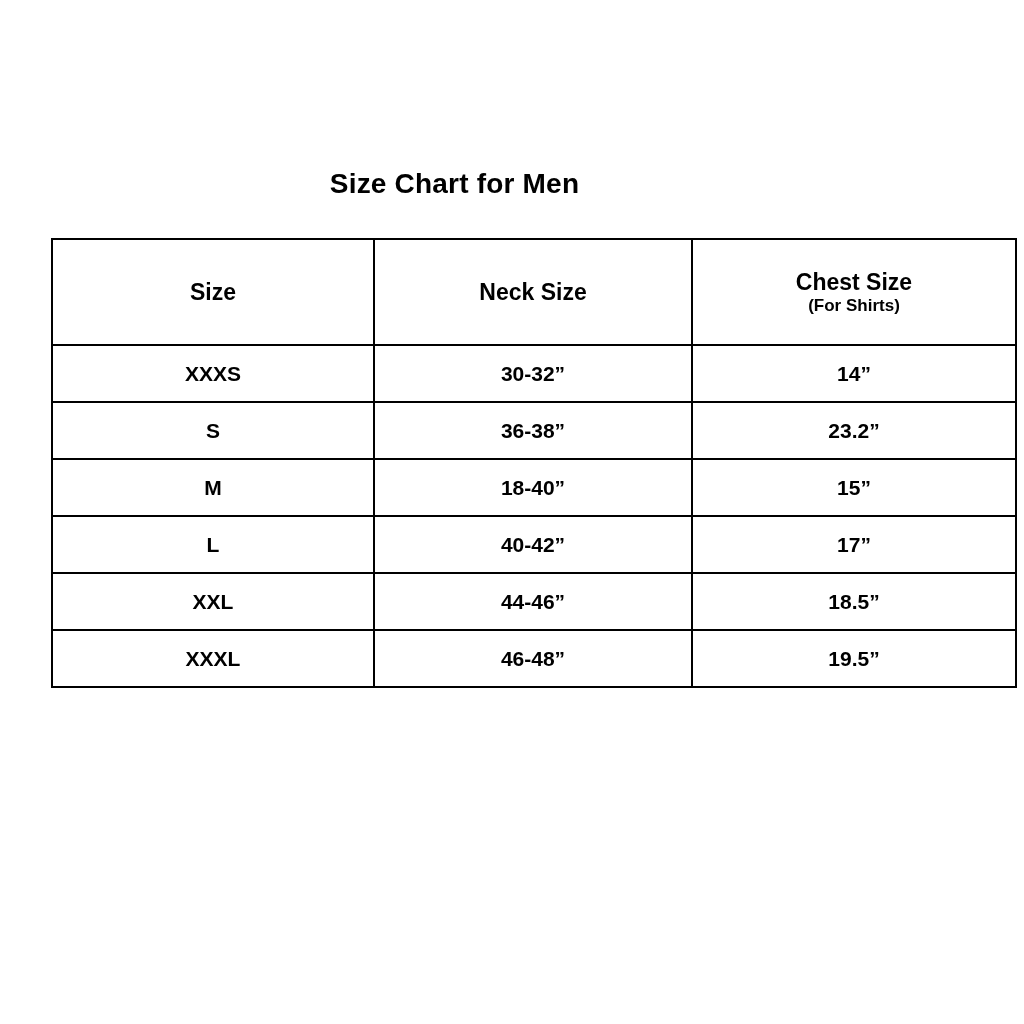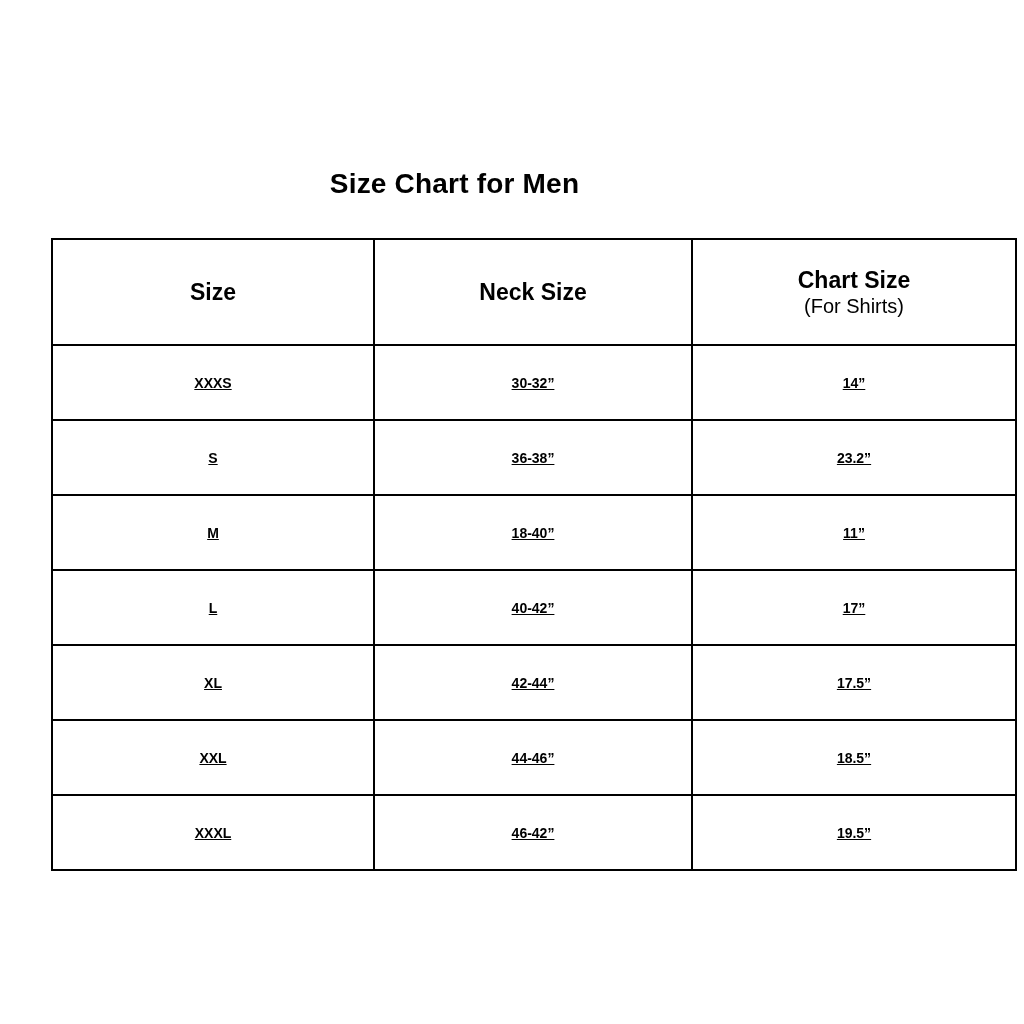--- a/index.html
+++ b/index.html
@@ -49,90 +49,84 @@
     font-weight: bold;
     color: #000000;
   }
   table.size-chart th {
     font-size: 23px;
     height: 96px;
     line-height: 1.22;
     padding: 4px 6px;
   }
   table.size-chart td {
-    font-size: 14px;
+    font-size: 21px;
     height: 53px;
-    padding: 10px 6px;
-    text-decoration: underline;
+    padding: 1px 6px;
   }
   .col-size { width: 308px; }
   .col-chest { width: 304px; }
   .col-neck { width: 310px; }
   .th-sub {
     display: block;
-    font-size: 20px;
-    font-weight: normal;
+    font-size: 17px;
+    font-weight: bold;
   }
 </style>
 </head>
 <body>
 
 <div class="page">
 
   <div class="title">Size Chart for Men</div>
 
   <div class="table-wrap">
     <table class="size-chart">
       <thead>
         <tr>
           <th class="col-size">
             <span>Size</span>
           </th>
           <th class="col-chest">
             <span>Neck Size</span>
           </th>
           <th class="col-neck">
-            <span>Chart Size</span>
+            <span>Chest Size</span>
             <span class="th-sub">(For Shirts)</span>
           </th>
         </tr>
       </thead>
       <tbody>
         <tr>
           <td>XXXS</td>
           <td>30-32”</td>
           <td>14”</td>
         </tr>
         <tr>
           <td>S</td>
           <td>36-38”</td>
           <td>23.2”</td>
         </tr>
         <tr>
           <td>M</td>
           <td>18-40”</td>
-          <td>11”</td>
+          <td>15”</td>
         </tr>
         <tr>
           <td>L</td>
           <td>40-42”</td>
           <td>17”</td>
-        </tr>
-        <tr>
-          <td>XL</td>
-          <td>42-44”</td>
-          <td>17.5”</td>
         </tr>
         <tr>
           <td>XXL</td>
           <td>44-46”</td>
           <td>18.5”</td>
         </tr>
         <tr>
           <td>XXXL</td>
-          <td>46-42”</td>
+          <td>46-48”</td>
           <td>19.5”</td>
         </tr>
       </tbody>
     </table>
   </div>
 
 </div>
 
 </body></html>

